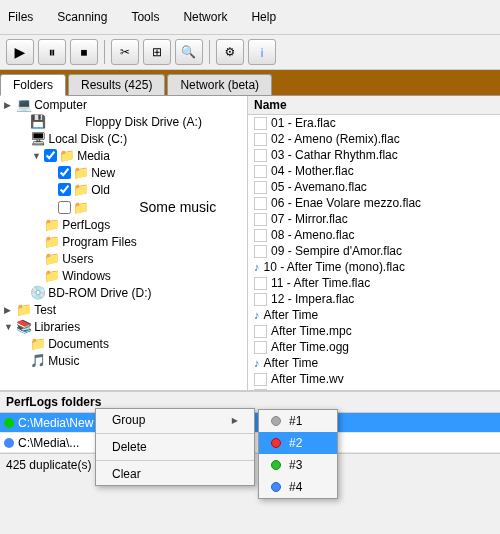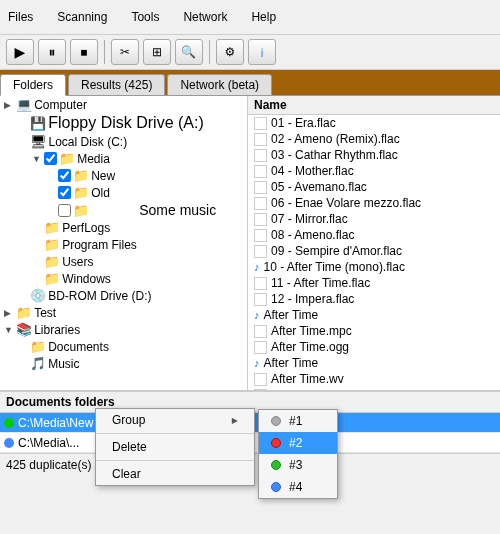--- a/index.html
+++ b/index.html
@@ -92,21 +92,21 @@
   <div class="tree-panel">
     <div class="tree-scroll" id="tree-container">
     <div class="tree-item" style="padding-left: 4px;">
           <span style="width:12px;display:inline-block;font-size:9px;color:#555;">▶</span>
           <span style="font-size:13px;margin-right:2px;">💻</span>
           <span style="font-size:12px;">Computer</span>
         </div>
         <div class="tree-item" style="padding-left: 18px;">
           <span style="width:12px;display:inline-block;font-size:9px;color:#555;"></span>
           <span style="font-size:13px;margin-right:2px;">💾</span>
-          <span style="font-size:16px;">Floppy Disk Drive (A:)</span>
+          <span style="font-size:12px;margin-left:37px;">Floppy Disk Drive (A:)</span>
         </div>
         <div class="tree-item" style="padding-left: 18px;">
           <span style="width:12px;display:inline-block;font-size:9px;color:#555;"></span>
           <span style="font-size:13px;margin-right:2px;">🖥</span>
           <span style="font-size:12px;">Local Disk (C:)</span>
         </div>
         <div class="tree-item" style="padding-left: 32px;">
           <span style="width:12px;display:inline-block;font-size:9px;color:#555;">▼</span>
           <input type="checkbox" checked="" style="width: 13px; height: 13px; margin-right: 2px; vertical-align: middle;">
           <span style="font-size:13px;margin-right:2px;">📁</span>
@@ -250,21 +250,21 @@
           <span style="font-size:12px;">After Time.wv</span>
         </div>
         <div class="file-item">
           <span style="width:13px;height:13px;border:1px solid #ccc;background:#fff;display:inline-block;margin-right:4px;"></span>
           <span style="font-size:12px;">After Time-1</span>
         </div>
       </div>
   </div>
 </div>
 
-<div class="selected-folders">Documents folders</div>
+<div class="selected-folders">PerfLogs folders</div>
 <div class="folder-rows" id="folder-rows" style="position:relative;">
 <div class="folder-row highlighted">
       <span class="dot-green"></span>
       <span style="font-size:12px;">C:\Media\New</span>
     </div>
     <div class="folder-row">
       <span class="dot-blue"></span>
       <span style="font-size:12px;">C:\Media\...</span>
     </div>
   </div>

